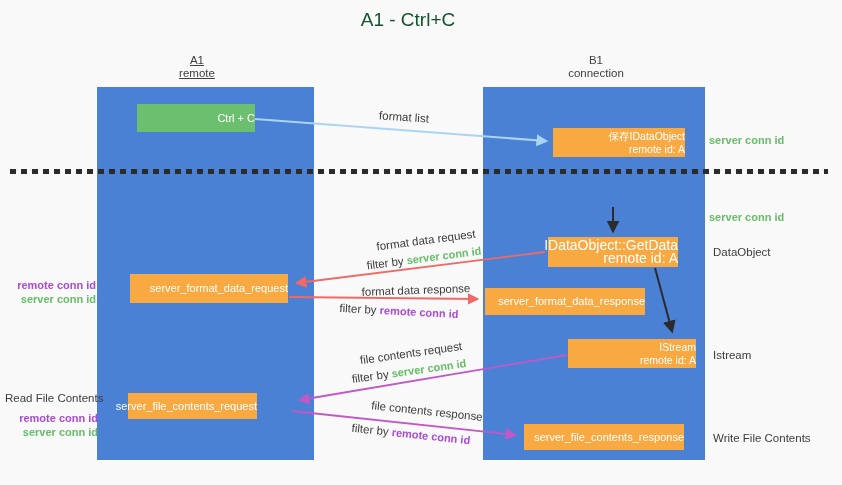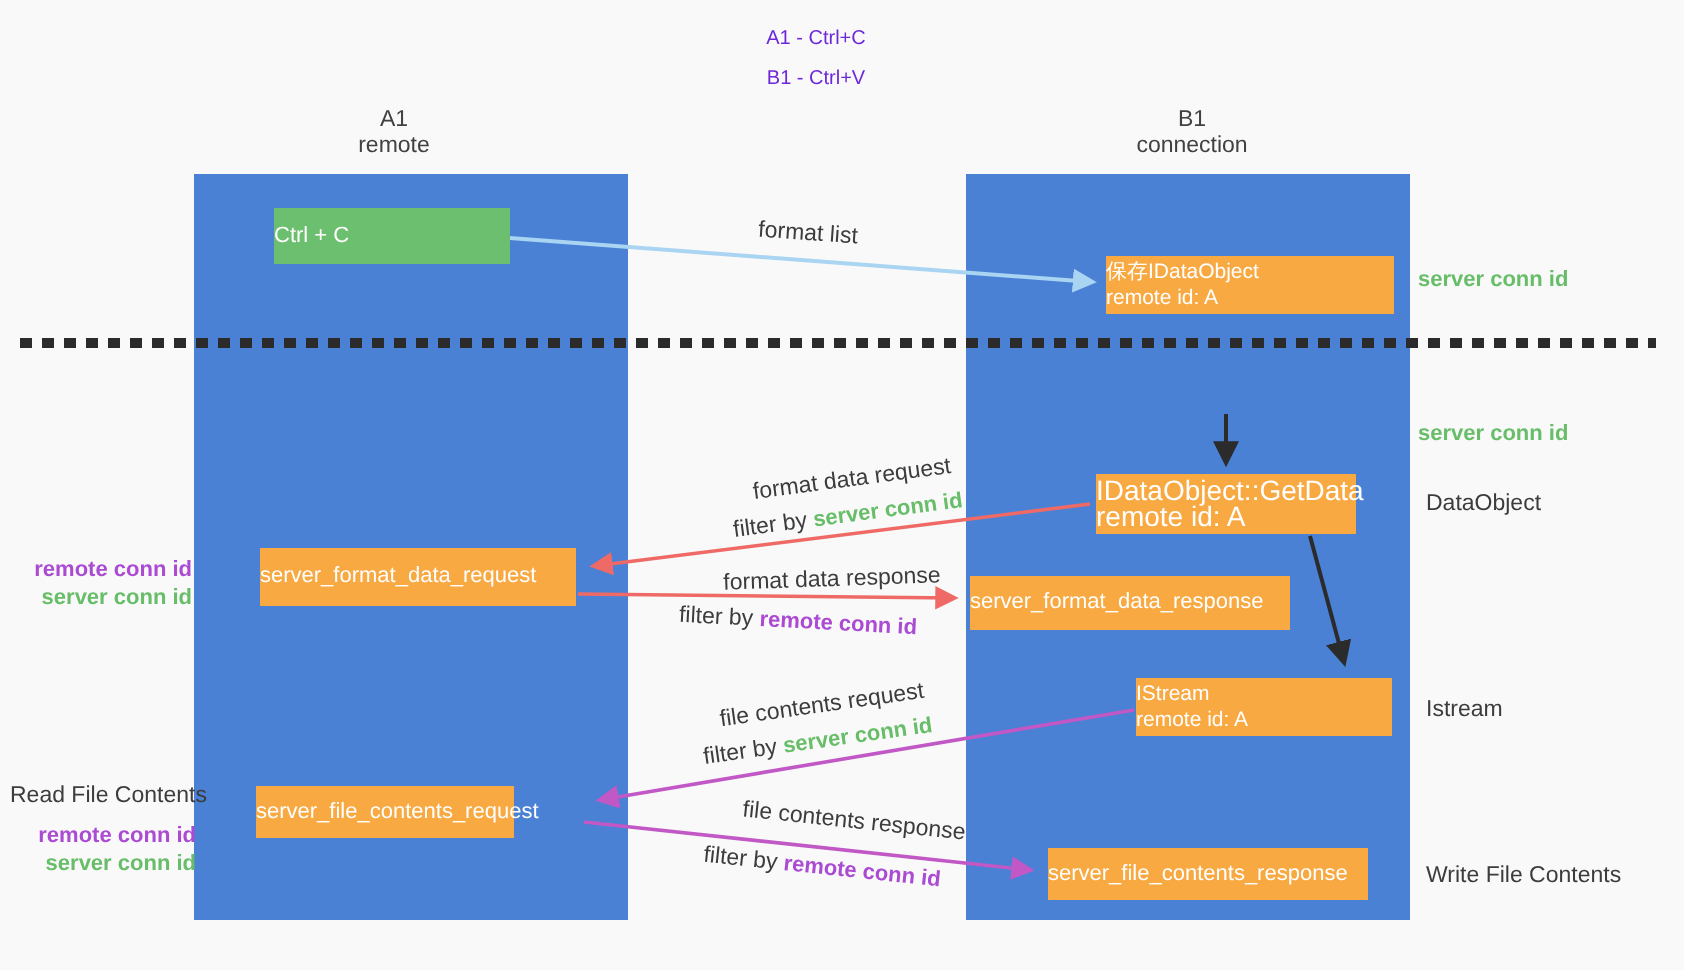--- a/index.html
+++ b/index.html
@@ -1,43 +1,42 @@
 <!DOCTYPE html>
 <html><head>
 <meta charset="utf-8">
 <style>
   html,body{margin:0;padding:0;background:#f9f9f9;font-family:"Liberation Sans","DejaVu Sans",sans-serif;}
   .canvas{position:relative;width:842px;height:485px;background:#f9f9f9;overflow:hidden;}
   .lane{position:absolute;background:#4a81d4;}
-  .box{position:absolute;display:flex;flex-direction:column;align-items:flex-start;justify-content:center;
+  .box{position:absolute;display:flex;flex-direction:column;align-items:flex-end;justify-content:center;
        color:#fff;font-size:11px;line-height:13px;text-align:center;white-space:nowrap;}
   .green-box{background:#6dbf70;}
   .orange-box{background:#f8a942;}
   .hdr{position:absolute;text-align:center;color:#414141;font-size:11.5px;line-height:13px;}
-  .title{position:absolute;text-align:center;color:#6d28d9;font-size:10px;line-height:20px;}
+  .title{position:absolute;text-align:center;color:#14532d;font-size:19px;line-height:20px;}
   .side-label{position:absolute;font-size:11.5px;color:#3c3c3c;white-space:nowrap;}
   .conn-green{color:#67bd68;font-weight:bold;font-size:11px;}
   .conn-purple{color:#ab4ad3;font-weight:bold;font-size:11px;}
   .left-block{position:absolute;text-align:right;line-height:14px;white-space:nowrap;}
   .flow-label{position:absolute;white-space:nowrap;font-size:11.5px;color:#3c3c3c;}
   .divider{position:absolute;left:10px;top:169px;width:818px;height:5px;
            background:repeating-linear-gradient(90deg,#2b2b2b 0 6px,transparent 6px 11px);}
   svg.arrows{position:absolute;left:0;top:0;pointer-events:none;}
 </style>
 </head>
 <body>
 
 <div class="canvas">
 
   <div class="title" style="left:308px;top:10px;width:200px;">
     <div>A1 - Ctrl+C</div>
-    <div>B1 - Ctrl+V</div>
   </div>
 
-  <div class="hdr" style="left:147px;top:54px;width:100px;">
+  <div class="hdr" style="left:147px;top:54px;width:100px;text-decoration:underline;">
     <div>A1</div>
     <div>remote</div>
   </div>
   <div class="hdr" style="left:546px;top:54px;width:100px;">
     <div>B1</div>
     <div>connection</div>
   </div>
 
   <div class="lane" style="left:97px;top:87px;width:217px;height:373px;"></div>
   <div class="lane" style="left:483px;top:87px;width:222px;height:373px;"></div>
@@ -64,21 +63,21 @@
     <line x1="655" y1="268" x2="672" y2="331" stroke="#2b2b2b" stroke-width="2" marker-end="url(#ah-black)"></line>
     <line x1="545" y1="252" x2="297" y2="283" stroke="#ef6a66" stroke-width="1.8" marker-end="url(#ah-red)"></line>
     <line x1="289" y1="297" x2="477" y2="299" stroke="#ef6a66" stroke-width="1.8" marker-end="url(#ah-red)"></line>
     <line x1="567" y1="355" x2="300" y2="400" stroke="#c158c6" stroke-width="1.8" marker-end="url(#ah-magenta)"></line>
     <line x1="292" y1="411" x2="515" y2="435" stroke="#c158c6" stroke-width="1.8" marker-end="url(#ah-magenta)"></line>
   </svg>
 
   <div class="box green-box" style="left:137px;top:104px;width:118px;height:28px;">
     <div>Ctrl + C</div>
   </div>
-  <div class="box orange-box" style="left:553px;top:128px;width:144px;height:29px;font-size:10.5px;">
+  <div class="box orange-box" style="left:553px;top:128px;width:132px;height:29px;font-size:10.5px;">
     <div>保存IDataObject</div>
     <div>remote id: A</div>
   </div>
   <div class="box orange-box" style="left:548px;top:237px;width:130px;height:30px;font-size:14px;">
     <div>IDataObject::GetData</div>
     <div>remote id: A</div>
   </div>
   <div class="box orange-box" style="left:130px;top:274px;width:158px;height:29px;">
     <div>server_format_data_request</div>
   </div>

